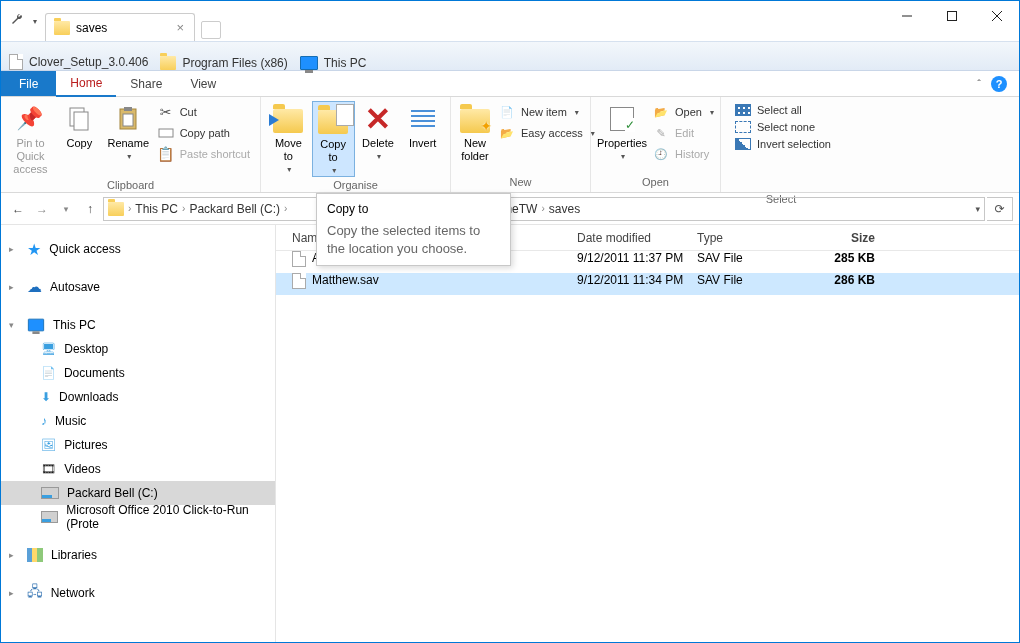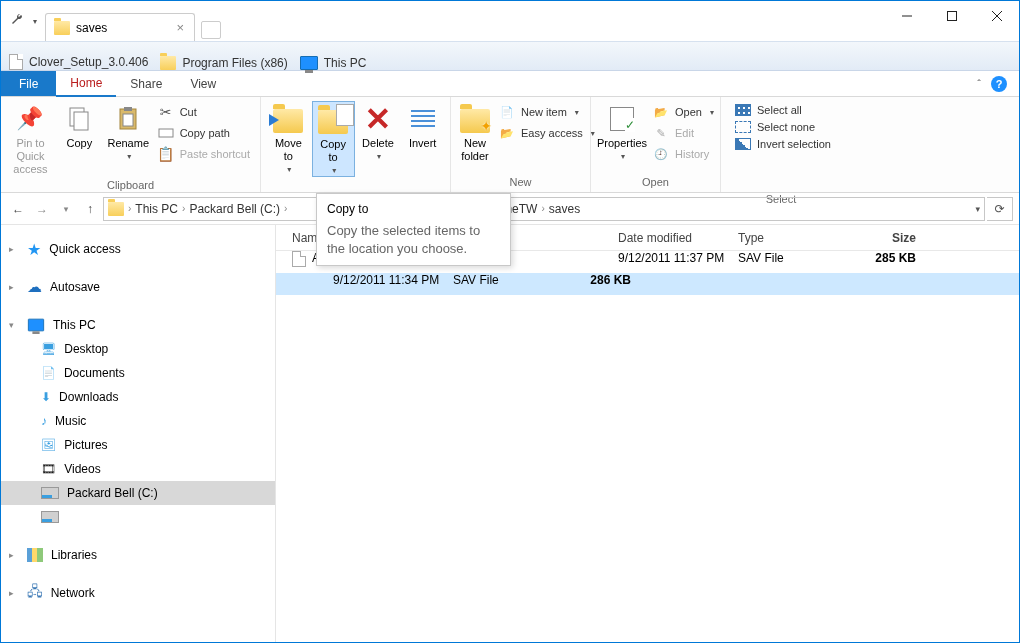--- a/index.html
+++ b/index.html
@@ -57,21 +57,21 @@
   .side-group { margin-bottom: 14px; }
   .side-item { height: 24px; display: flex; align-items: center; padding-left: 22px; gap: 8px;}
   .side-item.root { padding-left: 22px; font-size: 12px; }
   .side-item.child { padding-left: 40px; font-size: 12px;}
   .side-item.selected { background: #d8d8d8; }
   .side-item .tri { width: 10px; color: #888; font-size: 9px; margin-left: -14px;}
   .filegrid { flex: 1; position: relative; }
   .grid-header { height: 26px; display: flex; align-items: center; border-bottom: 1px solid #e8e8e8; font-size: 12px; color: #444; padding-left: 10px;}
   .grid-header > div { padding: 0 6px; }
   .col-name { width: 285px;}
-  .col-date { width: 120px; margin-left: 41px;}
+  .col-date { width: 120px;}
   .col-type { width: 110px;}
   .col-size { width: 80px; text-align: right; font-weight: bold;}
   .grid-row { height: 22px; display: flex; align-items: flex-start; padding-left: 10px; font-size: 12px;}
   .grid-row.selected { background: #cde8ff; }
   .grid-row > div { padding: 0 6px; overflow: hidden; text-overflow: ellipsis; white-space: nowrap;}
   .tooltip { position: absolute; background: #fff; border: 1px solid #c8c8c8; box-shadow: 2px 2px 6px rgba(0,0,0,0.15); padding: 8px 10px; width: 195px; z-index: 50;}
   .tooltip .tt-title { font-weight: normal; margin-bottom: 6px; }
   .tooltip .tt-body { color: #666; font-size: 13px; line-height: 1.35;}
   .ribbon .highlight-btn { background: #cde6ff; border: 1px solid #7bb1e0; }
   
@@ -248,20 +248,21 @@
         <span>Delete</span>
           <span class="drop-arrow">▾</span>
       </div>
       <div class="big-btn">
         <div class="iconbox">
             <div class="rename-lines"></div>
           </div>
         <span>Invert</span>
       </div>
     </div>
+    <div class="ribbon-group-label">Organise</div>
   </div>
 
   <div class="ribbon-group" style="width:140px;">
     <div class="ribbon-group-body">
       <div class="big-btn">
         <div class="iconbox">
             <div class="folder-star"></div>
           </div>
         <span>New folder</span>
       </div>
@@ -412,20 +413,21 @@
       <div class="side-item child">
           <span>🎞</span>
           <span>Videos</span>
         </div>
       <div class="side-item child selected">
           <span class="disk-icon"></span>
           <span>Packard Bell (C:)</span>
         </div>
       <div class="side-item child">
           <span class="disk-icon"></span>
+          <span>Microsoft Office 2010 Click-to-Run (Prote</span>
         </div>
     </div>
     <div class="side-group">
       <div class="side-item root">
         <span class="tri">▸</span>
         <span class="lib-icon"></span>
         <span>Libraries</span>
       </div>
     </div>
     <div class="side-group">
@@ -444,18 +446,19 @@
       <div class="col-type"><span>Type</span></div>
       <div class="col-size"><span>Size</span></div>
     </div>
     <div class="grid-row">
       <div class="col-name"><span class="file-icon-sm" style="display:inline-block; vertical-align:middle; margin-right:6px;"></span><span>Autosave.sav</span></div>
       <div class="col-date">9/12/2011 11:37 PM</div>
       <div class="col-type">SAV File</div>
       <div class="col-size">285 KB</div>
     </div>
     <div class="grid-row selected">
+      <div class="col-name"><span class="file-icon-sm" style="display:inline-block; vertical-align:middle; margin-right:6px;"></span><span>Matthew.sav</span></div>
       <div class="col-date">9/12/2011 11:34 PM</div>
       <div class="col-type">SAV File</div>
       <div class="col-size">286 KB</div>
     </div>
   </div>
 </div>
 
 </body></html>

